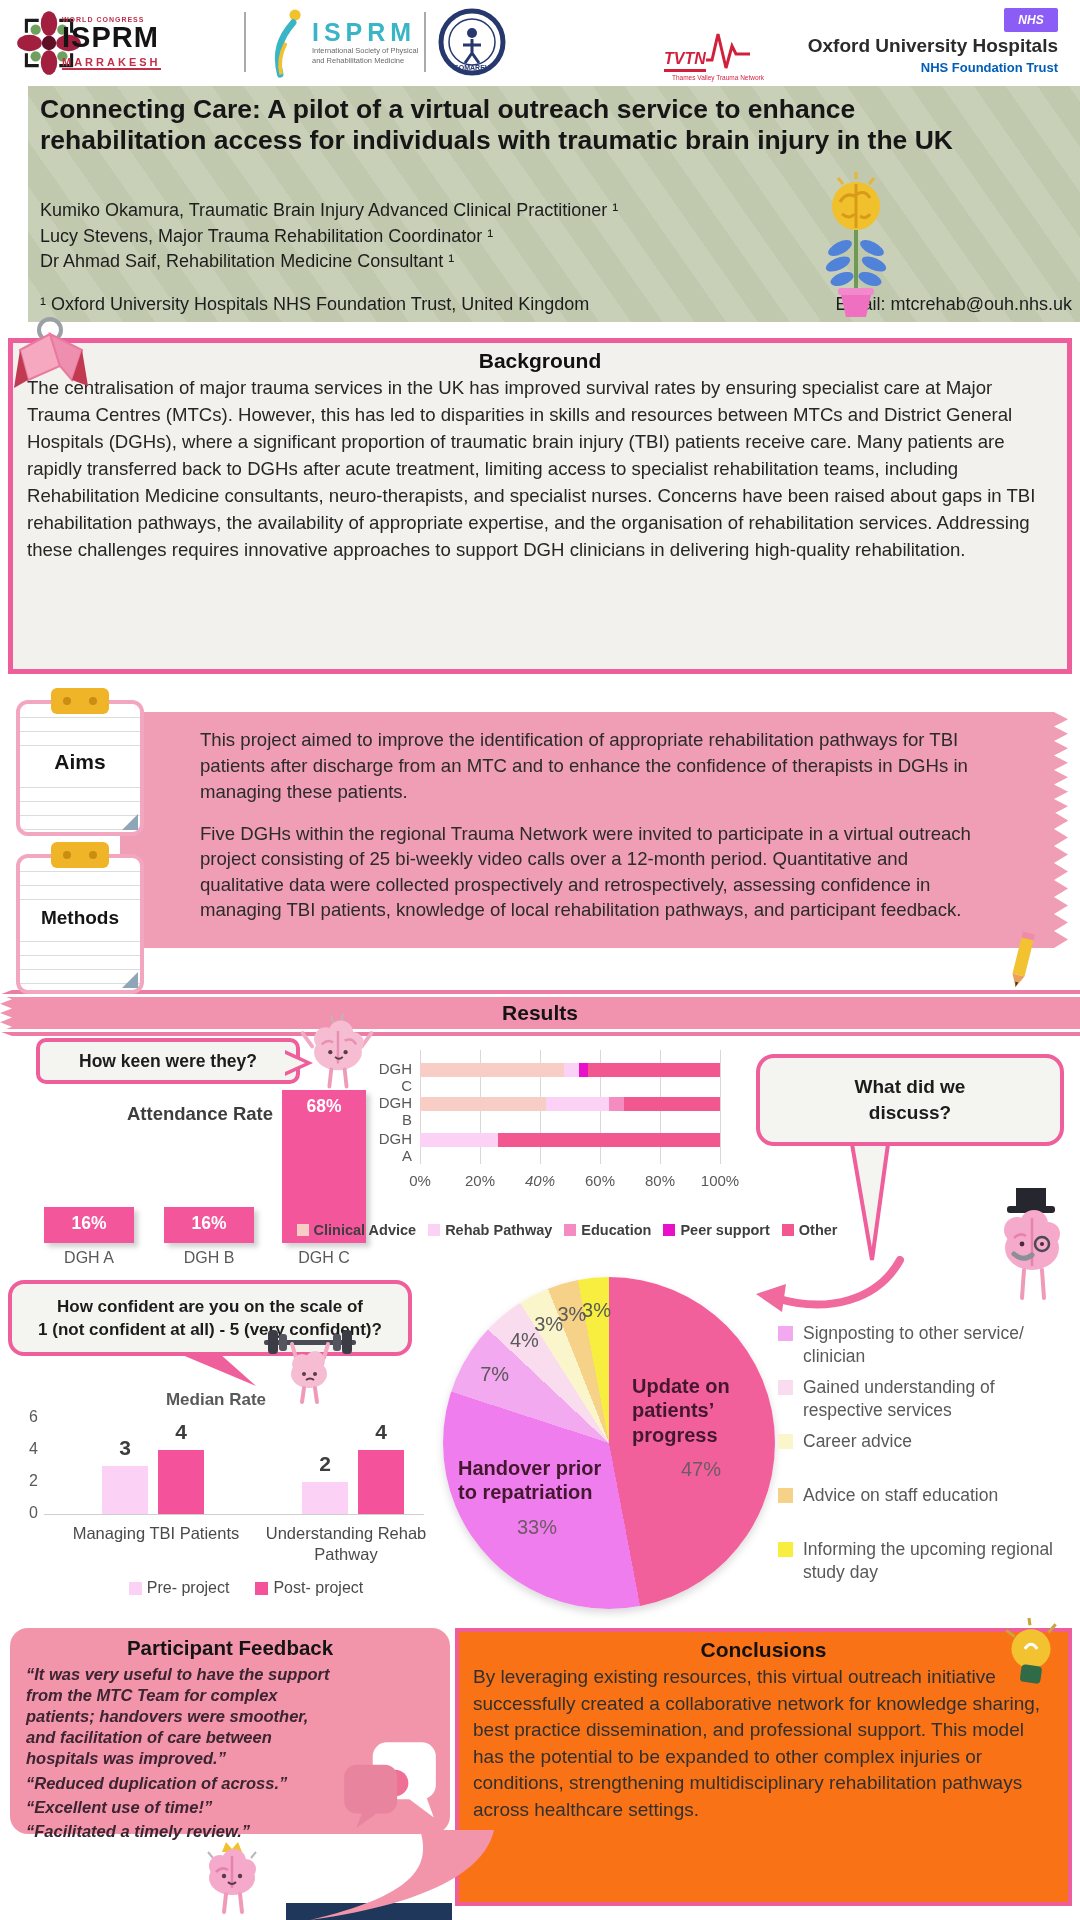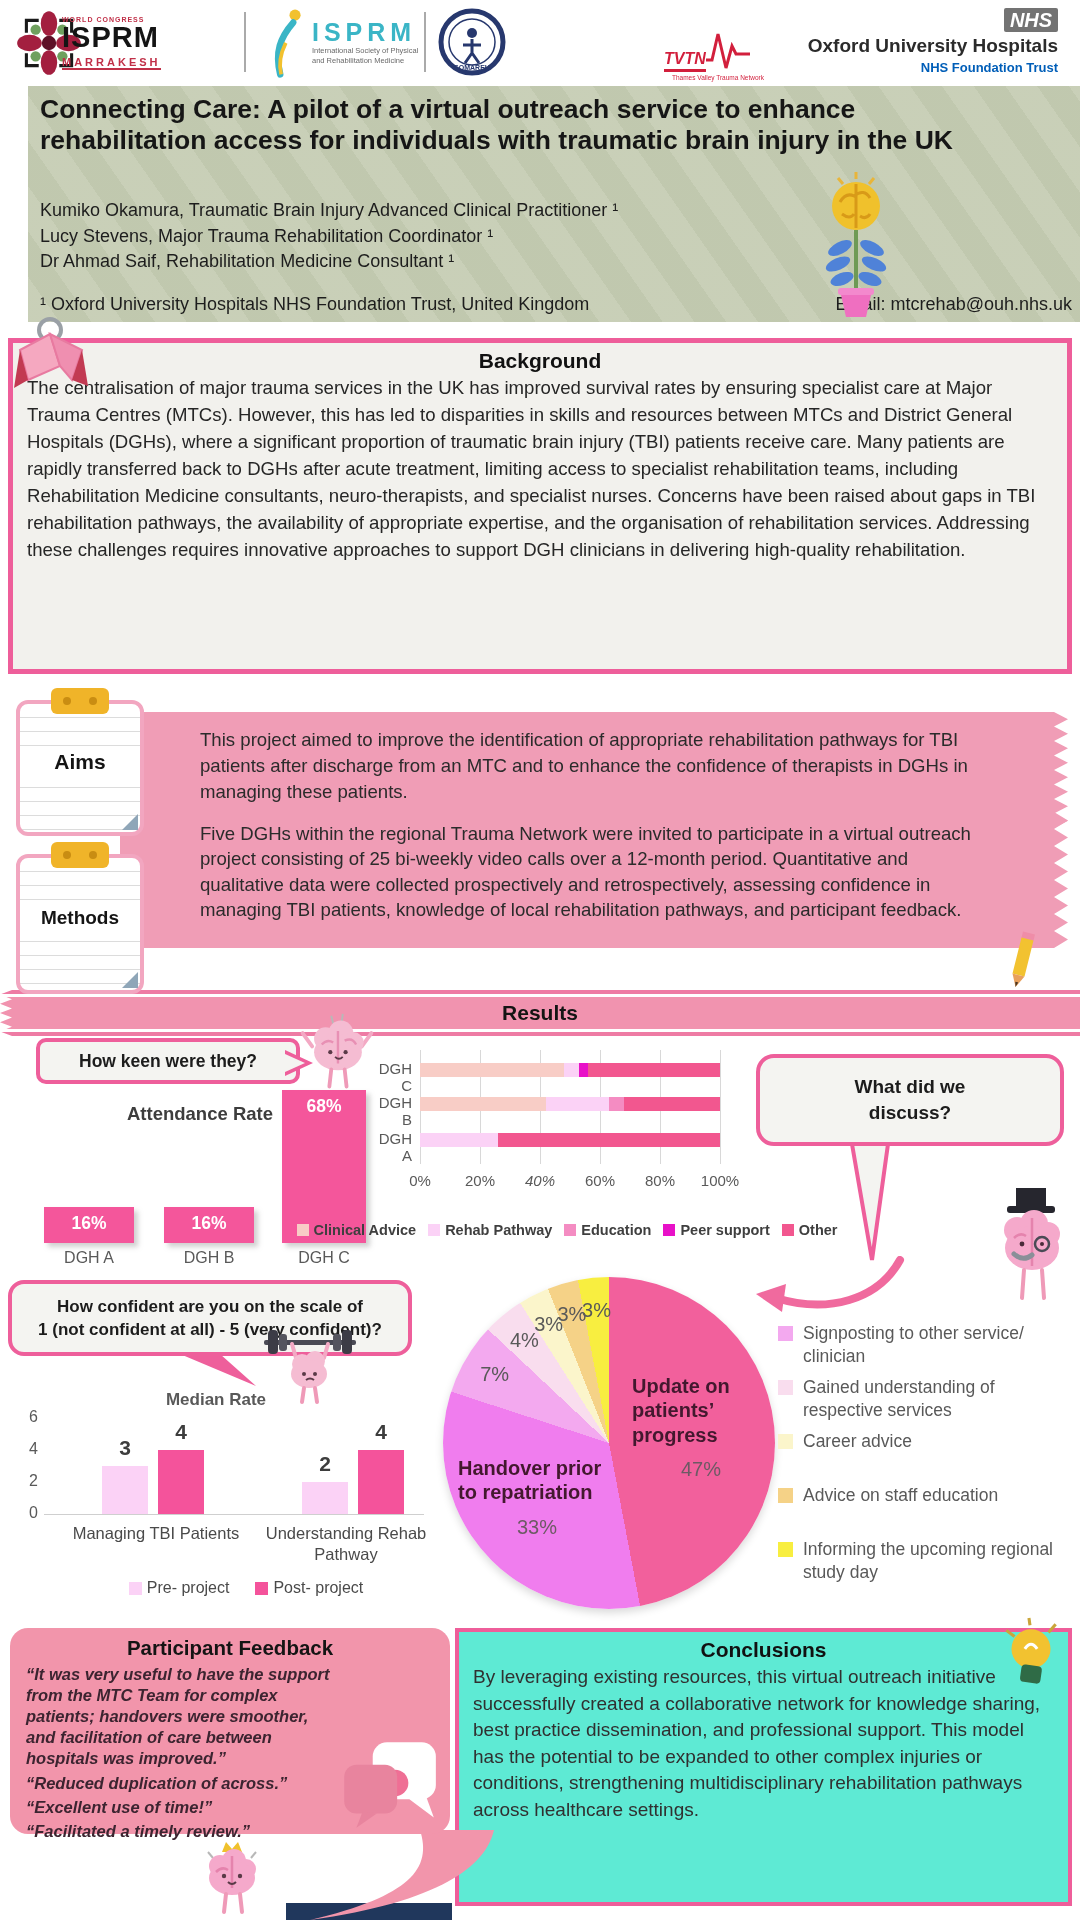--- a/index.html
+++ b/index.html
@@ -16,22 +16,22 @@
   .vdiv{position:absolute;top:12px;width:2px;height:60px;background:#aaa;}
   .lg-society{position:absolute;left:258px;top:4px;display:flex;align-items:center;gap:4px;}
   .lgs-name{font-size:25px;font-weight:800;color:#3ab5c6;letter-spacing:5px;line-height:1.1;}
   .lgs-sub{font-size:7.5px;color:#6a6a6a;line-height:1.3;}
   .lg-somareh{position:absolute;left:438px;top:8px;}
   .lg-tvtn{position:absolute;left:664px;top:30px;}
   .tvtn-row{display:flex;align-items:flex-end;}
   .tvtn-name{font-style:italic;font-weight:800;font-size:16px;color:#d21f3c;border-bottom:3px solid #d21f3c;line-height:1;padding-bottom:2px;}
   .tvtn-sub{font-size:6.5px;color:#d21f3c;margin-top:2px;margin-left:8px;}
   .nhs-wrap{position:absolute;right:22px;top:8px;width:300px;display:flex;flex-direction:column;align-items:flex-end;gap:3px;}
-  .nhs-badge{width:54px;height:24px;background:#737373;border-radius:2px;display:flex;align-items:center;justify-content:center;
-             color:#fff;font-weight:800;font-style:italic;font-size:20px;}
+  .nhs-badge{width:54px;height:24px;background:#8b5cf6;border-radius:2px;display:flex;align-items:center;justify-content:center;
+             color:#fff;font-weight:800;font-style:italic;font-size:12px;}
   .nhs-org{font-size:19px;font-weight:800;color:#2b2b2b;}
   .nhs-trust{font-size:13px;font-weight:700;color:#005eb8;}
 
   
   .mast{position:absolute;left:0;top:86px;width:1080px;height:236px;background:#c6cdb4;
         background-image:repeating-linear-gradient(55deg, rgba(255,255,255,.05) 0 26px, rgba(90,110,70,.05) 26px 52px);margin-left:28px;}
   .m-title{position:absolute;left:12px;top:8px;width:920px;font-size:26.5px;line-height:1.18;font-weight:800;color:#161616;}
   .m-authors{position:absolute;left:12px;top:112px;font-size:18px;line-height:1.42;color:#1d1d1d;}
   .m-affil{position:absolute;left:12px;top:208px;font-size:18px;color:#1d1d1d;}
   .m-email{position:absolute;right:36px;top:208px;font-size:18px;color:#1d1d1d;}
@@ -122,21 +122,21 @@
   .plg-item{display:flex;gap:10px;min-height:54px;align-items:flex-start;}
   .plg-sw{width:15px;height:15px;margin-top:4px;flex:none;}
   .plg-tx{font-size:17.5px;line-height:1.3;color:#595959;}
 
   
   .fb-box{position:absolute;left:10px;top:1628px;width:440px;height:206px;background:#f295ab;border-radius:18px;z-index:2;}
   .fb-title{text-align:center;font-weight:800;font-size:20.5px;color:#141414;margin:8px 0 4px;}
   .fb-q{margin:0 16px 3px;font-style:italic;font-weight:700;font-size:16.5px;line-height:1.28;color:#3c2430;}
   .fb-chat{position:absolute;right:6px;bottom:2px;z-index:1;}
   .fb-tail{position:absolute;left:300px;top:1830px;z-index:1;}
-  .concl{position:absolute;left:455px;top:1628px;width:617px;height:278px;background:#5eead4;border:4px solid #ee5e9a;box-sizing:border-box;}
+  .concl{position:absolute;left:455px;top:1628px;width:617px;height:278px;background:#f97316;border:4px solid #ee5e9a;box-sizing:border-box;}
   .concl-text{margin:0 14px;font-size:19px;line-height:1.4;color:#303030;}
   .bulb{position:absolute;left:998px;top:1616px;z-index:5;}
   .navy-bar{position:absolute;left:286px;top:1903px;width:166px;height:17px;background:#20375c;}
 
   .char{position:absolute;z-index:4;}
   .tail-svg{position:absolute;z-index:3;}
 </style>
 </head>
 <body>
 

